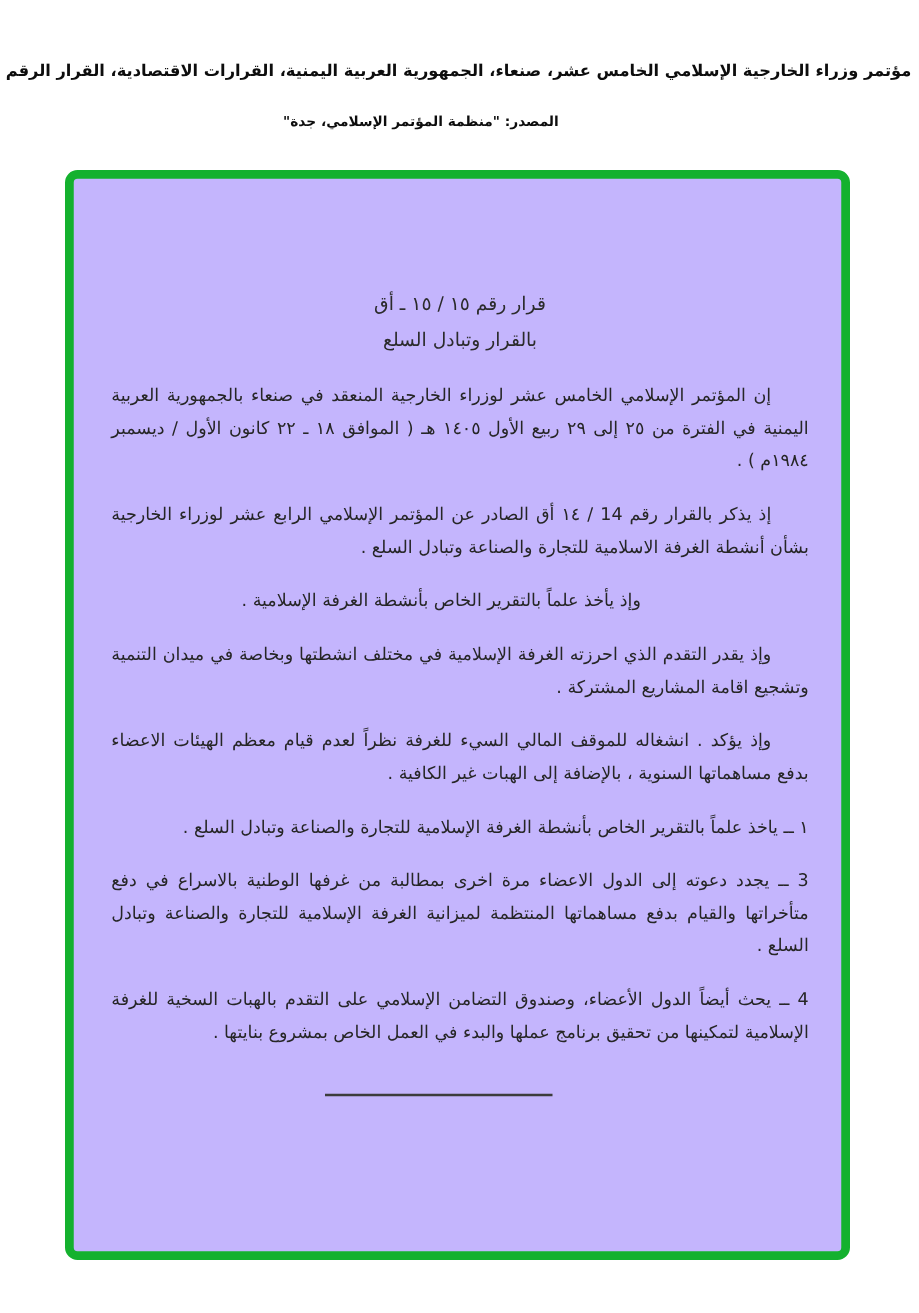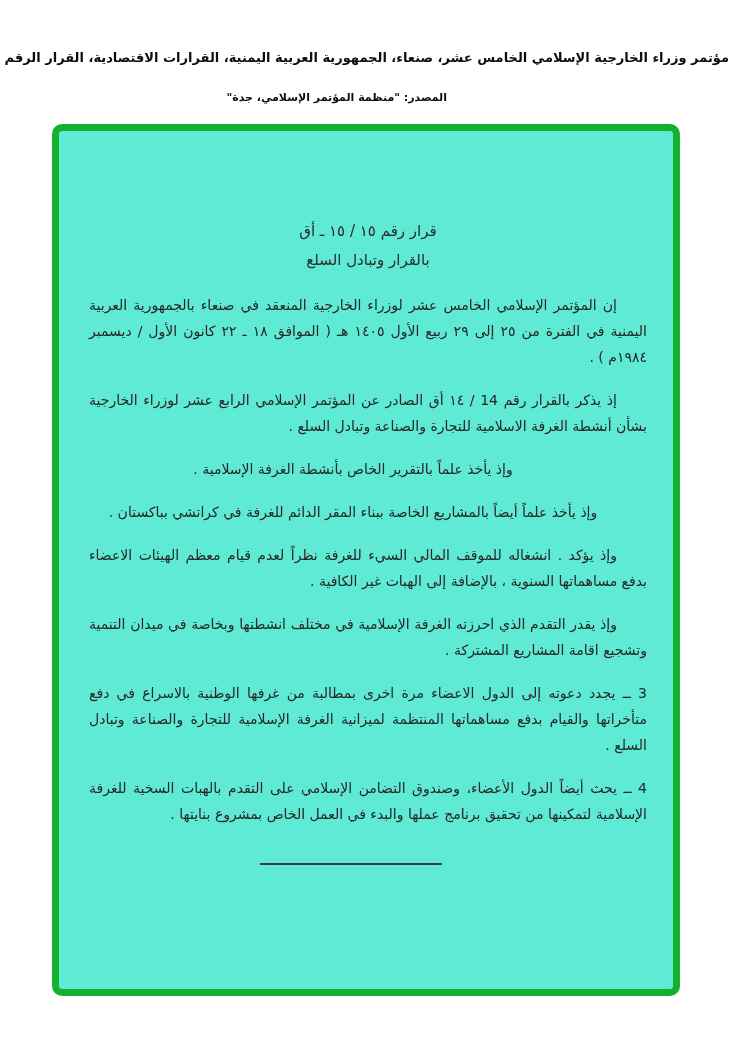--- a/index.html
+++ b/index.html
@@ -37,26 +37,26 @@
     right: 288px;
     direction: rtl;
     font-weight: bold;
     font-size: 11px;
     color: #0d0d0d;
     white-space: nowrap;
   }
   .doc-frame {
     position: absolute;
     left: 52px;
-    top: 124px;
+    top: 136px;
     width: 614px;
     height: 858px;
     border: 7px solid #14b12e;
     border-radius: 10px;
-    background: #5eead4;
+    background: #c4b5fd;
   }
   .doc-content {
     position: absolute;
     top: 0;
     left: 0;
     right: 0;
     bottom: 0;
     padding: 0 26px 0 30px;
     direction: rtl;
     color: #262626;
@@ -107,24 +107,24 @@
     <div class="doc-content">
 
       <div class="doc-title">
         <div>قرار رقم ١٥ / ١٥ ـ أق</div>
         <div>بالقرار وتبادل السلع</div>
       </div>
 
       <div class="para">إن المؤتمر الإسلامي الخامس عشر لوزراء الخارجية المنعقد في صنعاء بالجمهورية العربية اليمنية في الفترة من ٢٥ إلى ٢٩ ربيع الأول ١٤٠٥ هـ ( الموافق ١٨ ـ ٢٢ كانون الأول / ديسمبر ١٩٨٤م ) .</div>
       <div class="para">إذ يذكر بالقرار رقم 14 / ١٤ أق الصادر عن المؤتمر الإسلامي الرابع عشر لوزراء الخارجية بشأن أنشطة الغرفة الاسلامية للتجارة والصناعة وتبادل السلع .</div>
       <div class="para single">وإذ يأخذ علماً بالتقرير الخاص بأنشطة الغرفة الإسلامية .</div>
-      <div class="para single">وإذ يأخذ علماً أيضاً بالمشاريع الخاصة ببناء المقر الدائم للغرفة في كراتشي بباكستان .</div>
+      <div class="para">وإذ يقدر التقدم الذي احرزته الغرفة الإسلامية في مختلف انشطتها وبخاصة في ميدان التنمية وتشجيع اقامة المشاريع المشتركة .</div>
       <div class="para">وإذ يؤكد . انشغاله للموقف المالي السيء للغرفة نظراً لعدم قيام معظم الهيئات الاعضاء بدفع مساهماتها السنوية ، بالإضافة إلى الهبات غير الكافية .</div>
-      <div class="para">وإذ يقدر التقدم الذي احرزته الغرفة الإسلامية في مختلف انشطتها وبخاصة في ميدان التنمية وتشجيع اقامة المشاريع المشتركة .</div>
 
+      <div class="item">١ ــ ياخذ علماً بالتقرير الخاص بأنشطة الغرفة الإسلامية للتجارة والصناعة وتبادل السلع .</div>
       <div class="item">3 ــ يجدد دعوته إلى الدول الاعضاء مرة اخرى بمطالبة من غرفها الوطنية بالاسراع في دفع متأخراتها والقيام بدفع مساهماتها المنتظمة لميزانية الغرفة الإسلامية للتجارة والصناعة وتبادل السلع .</div>
       <div class="item">4 ــ يحث أيضاً الدول الأعضاء، وصندوق التضامن الإسلامي على التقدم بالهبات السخية للغرفة الإسلامية لتمكينها من تحقيق برنامج عملها والبدء في العمل الخاص بمشروع بنايتها .</div>
 
       <div class="divider"></div>
 
     </div>
   </div>
 
 </div>
 

